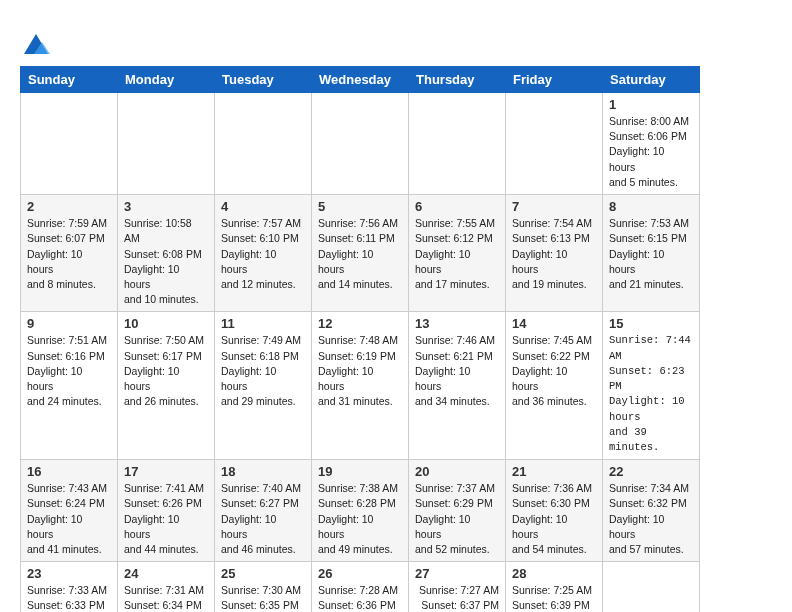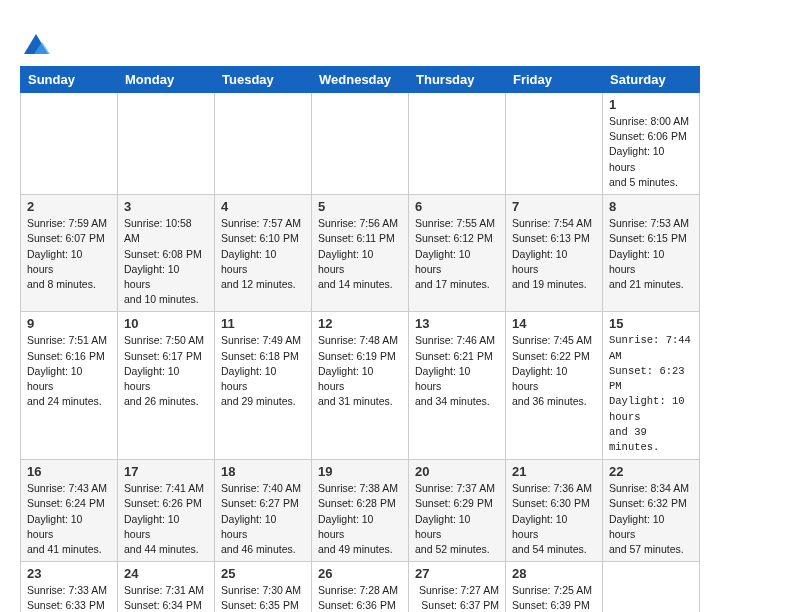--- a/index.html
+++ b/index.html
@@ -213,21 +213,21 @@
           </td>
           <td>
             <span class="day-num">21</span>
             <div class="day-info" style="white-space: pre-line;">Sunrise: 7:36 AM
 Sunset: 6:30 PM
 Daylight: 10 hours
 and 54 minutes.</div>
           </td>
           <td>
             <span class="day-num">22</span>
-            <div class="day-info" style="white-space: pre-line;">Sunrise: 8:34 AM
+            <div class="day-info" style="white-space: pre-line;">Sunrise: 7:34 AM
 Sunset: 6:32 PM
 Daylight: 10 hours
 and 57 minutes.</div>
           </td>
         </tr>
         <tr>
           <td>
             <span class="day-num">23</span>
             <div class="day-info" style="white-space: pre-line;">Sunrise: 7:33 AM
 Sunset: 6:33 PM

